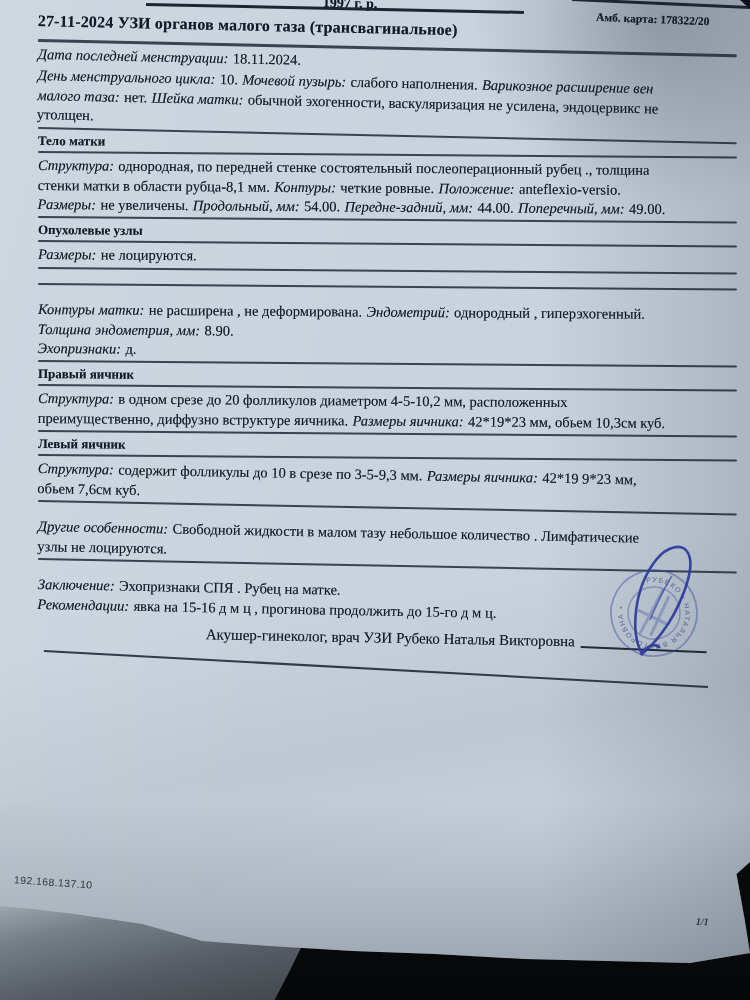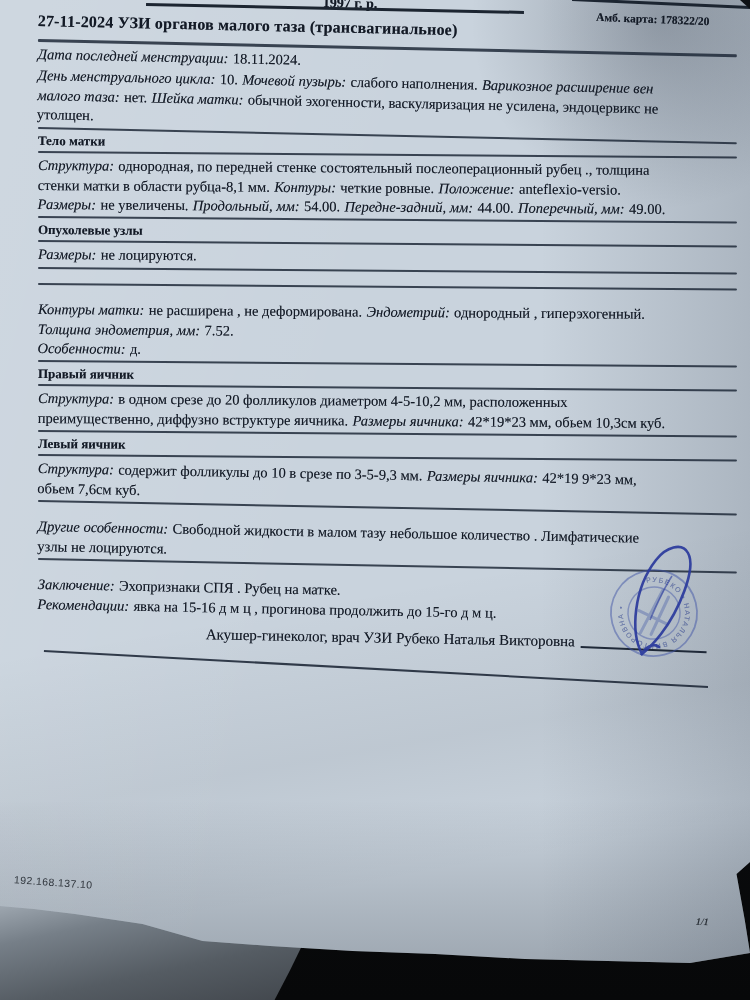--- a/index.html
+++ b/index.html
@@ -84,21 +84,21 @@
           <div class="rule tilt-b"></div>
           <div class="para tilt-b"><span class="lbl">Структура:</span><span class="val">однородная, по передней стенке состоятельный послеоперационный рубец ., толщина</span><br><span class="val">стенки матки в области рубца-8,1 мм.</span><span class="lbl">Контуры:</span><span class="val">четкие ровные.</span><span class="lbl">Положение:</span><span class="val">anteflexio-versio.</span><br><span class="lbl">Размеры:</span><span class="val">не увеличены.</span><span class="lbl">Продольный, мм:</span><span class="val">54.00.</span><span class="lbl">Передне-задний, мм:</span><span class="val">44.00.</span><span class="lbl">Поперечный, мм:</span><span class="val">49.00.</span></div>
           <div class="rule tilt-b"></div>
           <div class="sec-header tilt-b">Опухолевые узлы</div>
           <div class="rule tilt-b"></div>
           <div class="para tilt-b"><span class="lbl">Размеры:</span><span class="val">не лоцируются.</span></div>
           <div class="rule tilt-b"></div>
           <div style="height: 9px;"></div>
           <div class="rule tilt-b"></div>
           <div class="spacer"></div>
-          <div class="para tilt-b"><span class="lbl">Контуры матки:</span><span class="val">не расширена , не деформирована.</span><span class="lbl">Эндометрий:</span><span class="val">однородный , гиперэхогенный.</span><br><span class="lbl">Толщина эндометрия, мм:</span><span class="val">7.52.</span><br><span class="lbl">Особенности:</span><span class="val">д.</span></div>
+          <div class="para tilt-b"><span class="lbl">Контуры матки:</span><span class="val">не расширена , не деформирована.</span><span class="lbl">Эндометрий:</span><span class="val">однородный , гиперэхогенный.</span><br><span class="lbl">Толщина эндометрия, мм:</span><span class="val">8.90.</span><br><span class="lbl">Эхопризнаки:</span><span class="val">д.</span></div>
           <div class="rule tilt-b"></div>
           <div class="sec-header tilt-b">Правый яичник</div>
           <div class="rule tilt-b"></div>
           <div class="para tilt-b"><span class="lbl">Структура:</span><span class="val">в одном срезе до 20 фолликулов диаметром 4-5-10,2 мм, расположенных</span><br><span class="val">преимущественно, диффузно вструктуре яичника.</span><span class="lbl">Размеры яичника:</span><span class="val">42*19*23 мм, обьем 10,3см куб.</span></div>
           <div class="rule tilt-b"></div>
           <div class="sec-header tilt-b">Левый яичник</div>
           <div class="rule tilt-b"></div>
           <div class="para tilt-c"><span class="lbl">Структура:</span><span class="val">содержит фолликулы до 10 в срезе по 3-5-9,3 мм.</span><span class="lbl">Размеры яичника:</span><span class="val">42*19 9*23 мм,</span><br><span class="val">обьем 7,6см куб.</span></div>
           <div class="rule tilt-c"></div>
           <div class="spacer"></div>

